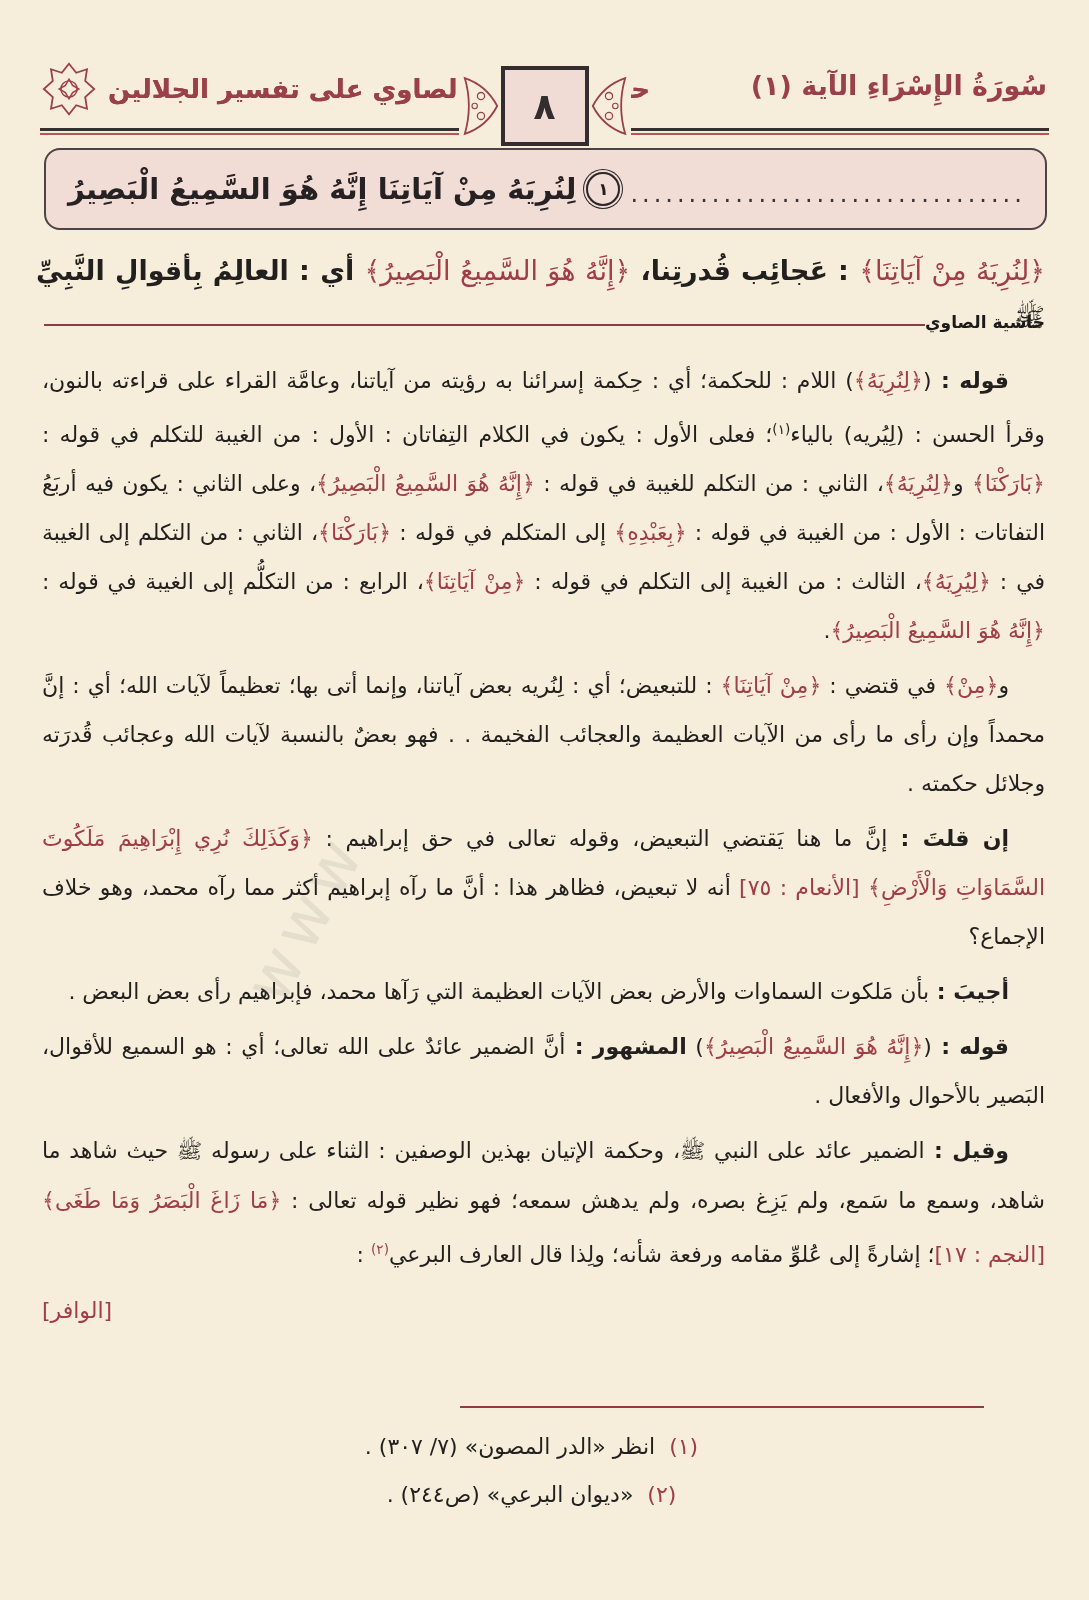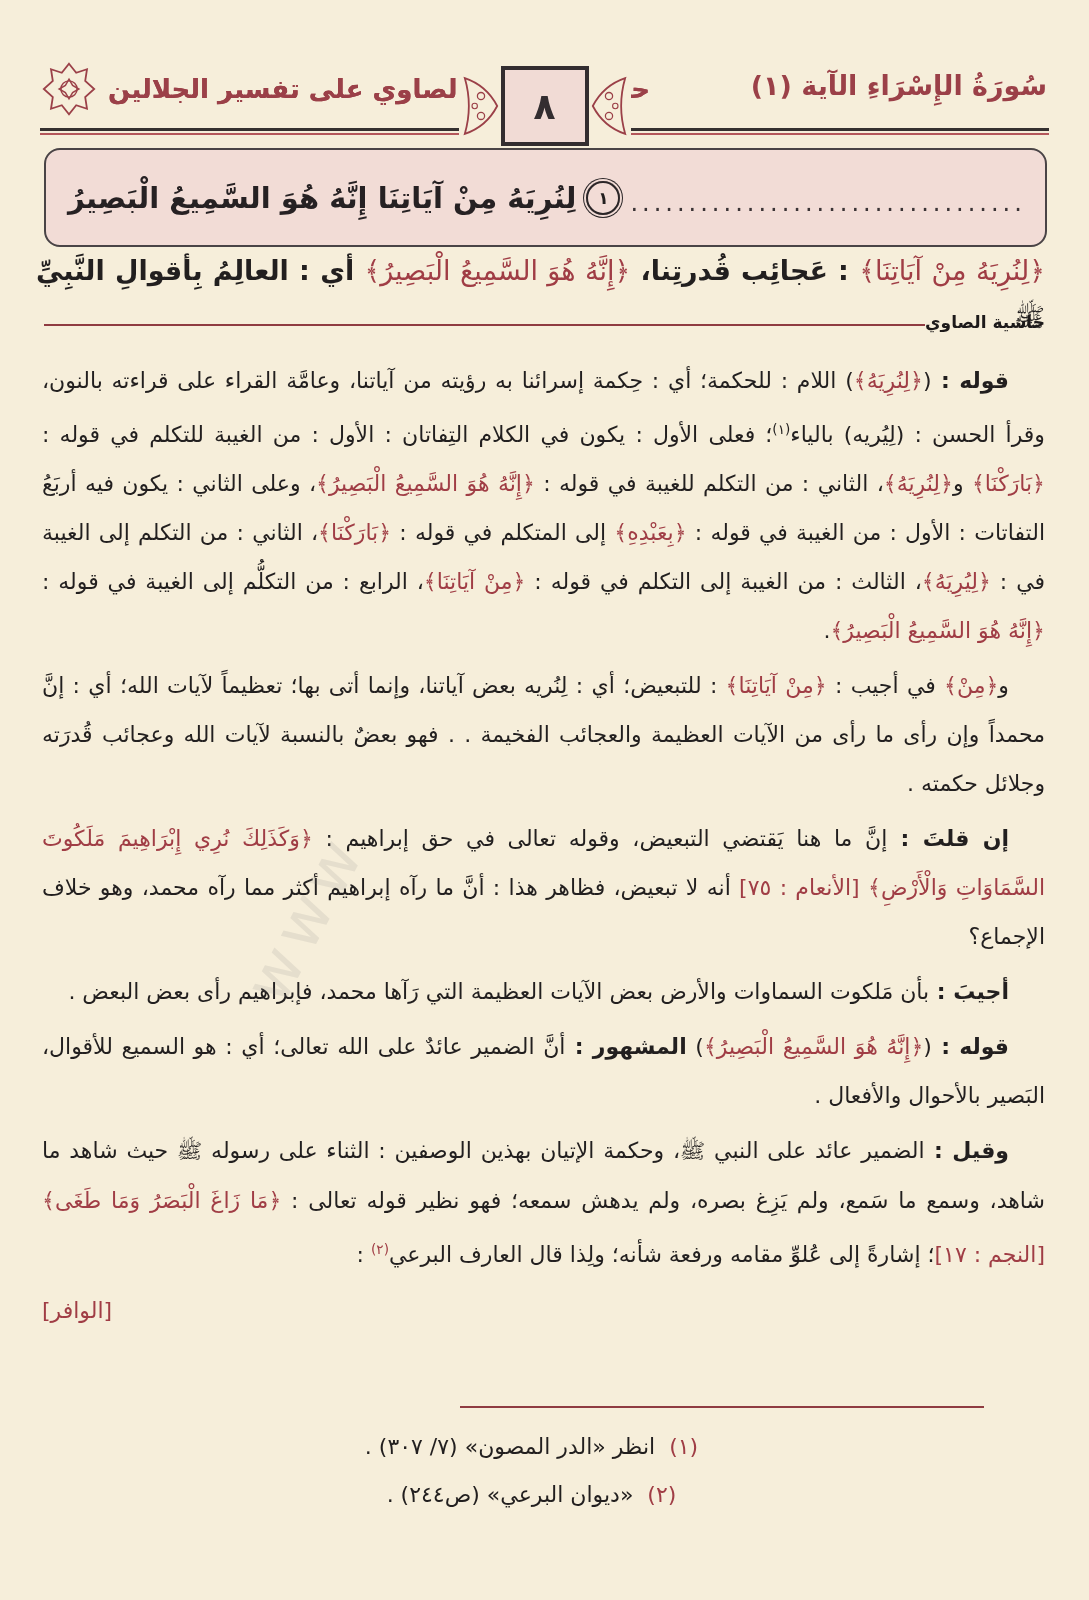--- a/index.html
+++ b/index.html
@@ -32,21 +32,21 @@
   }
   .page-number-box {
     width:88px; height:80px; background:#f1dbd5; border:4px solid #332d30;
     display:flex; align-items:center; justify-content:center;
     font-size:36px; font-weight:bold; color:#332d30;
   }
   .side-ornament { flex:0 0 auto; }
   .side-ornament.mirror { transform:scaleX(-1); }
   
   .verse-box {
-    position:absolute; top:148px; left:44px; right:42px; height:99px;
+    position:absolute; top:148px; left:44px; right:42px; height:82px;
     background:#f2dcd6; border:2px solid #4a4446; border-radius:16px;
     display:flex; flex-direction:row-reverse; align-items:center;
     padding:0 22px; direction:rtl;
   }
   .verse-text { font-size:29px; font-weight:bold; color:#262123; white-space:nowrap; }
   .ayah-marker {
     display:inline-flex; align-items:center; justify-content:center;
     width:34px; height:34px; border:2px solid #2b2628; border-radius:50%;
     box-shadow:0 0 0 2px #f2dcd6, 0 0 0 3px #2b2628;
     font-size:17px; font-weight:bold; margin:0 10px; flex:0 0 auto;
@@ -152,21 +152,21 @@
 
   <div class="intro-line"><span class="seg-r">﴿لِنُرِيَهُ مِنْ آيَاتِنَا﴾</span><span class="seg-b"> : </span><span class="seg-b">عَجائِب قُدرتِنا، </span><span class="seg-r">﴿إِنَّهُ هُوَ السَّمِيعُ الْبَصِيرُ﴾</span><span class="seg-b"> أي : العالِمُ بِأقوالِ النَّبِيِّ </span><span class="saw-mark">ﷺ</span></div>
 
   <div class="section-heading">
     <span class="title">حاشية الصاوي</span>
     <div class="lead-line"></div>
   </div>
 
   <div class="body-text">
       <p><span class="seg-b">قوله : </span><span class="">(</span><span class="seg-r">﴿لِنُرِيَهُ﴾</span><span class="">) </span><span class="">اللام : للحكمة؛ أي : حِكمة إسرائنا به رؤيته من آياتنا، وعامَّة القراء على قراءته بالنون، وقرأ الحسن : (لِيُريه) بالياء</span><span class="seg-sup">(١)</span><span class="">؛ فعلى الأول : يكون في الكلام التِفاتان : الأول : من الغيبة للتكلم في قوله : </span><span class="seg-r">﴿بَارَكْنَا﴾</span><span class=""> و</span><span class="seg-r">﴿لِنُرِيَهُ﴾</span><span class="">، الثاني : من التكلم للغيبة في قوله : </span><span class="seg-r">﴿إِنَّهُ هُوَ السَّمِيعُ الْبَصِيرُ﴾</span><span class="">، وعلى الثاني : يكون فيه أربَعُ التفاتات : الأول : من الغيبة في قوله : </span><span class="seg-r">﴿بِعَبْدِهِ﴾</span><span class=""> إلى المتكلم في قوله : </span><span class="seg-r">﴿بَارَكْنَا﴾</span><span class="">، الثاني : من التكلم إلى الغيبة في : </span><span class="seg-r">﴿لِيُرِيَهُ﴾</span><span class="">، الثالث : من الغيبة إلى التكلم في قوله : </span><span class="seg-r">﴿مِنْ آيَاتِنَا﴾</span><span class="">، الرابع : من التكلُّم إلى الغيبة في قوله : </span><span class="seg-r">﴿إِنَّهُ هُوَ السَّمِيعُ الْبَصِيرُ﴾</span><span class="">.</span></p>
-      <p><span class="">و</span><span class="seg-r">﴿مِنْ﴾</span><span class=""> في أجيب : </span><span class="seg-r">﴿مِنْ آيَاتِنَا﴾</span><span class=""> : للتبعيض؛ أي : لِنُريه بعض آياتنا، وإنما أتى بها؛ تعظيماً لآيات الله؛ أي : إنَّ محمداً وإن رأى ما رأى من الآيات العظيمة والعجائب الفخيمة . . فهو بعضٌ بالنسبة لآيات الله وعجائب قُدرَته وجلائل حكمته .</span></p>
+      <p><span class="">و</span><span class="seg-r">﴿مِنْ﴾</span><span class=""> في قتضي : </span><span class="seg-r">﴿مِنْ آيَاتِنَا﴾</span><span class=""> : للتبعيض؛ أي : لِنُريه بعض آياتنا، وإنما أتى بها؛ تعظيماً لآيات الله؛ أي : إنَّ محمداً وإن رأى ما رأى من الآيات العظيمة والعجائب الفخيمة . . فهو بعضٌ بالنسبة لآيات الله وعجائب قُدرَته وجلائل حكمته .</span></p>
       <p><span class="seg-b">إن قلتَ : </span><span class="">إنَّ ما هنا يَقتضي التبعيض، وقوله تعالى في حق إبراهيم : </span><span class="seg-r">﴿وَكَذَلِكَ نُرِي إِبْرَاهِيمَ مَلَكُوتَ السَّمَاوَاتِ وَالْأَرْضِ﴾</span><span class="seg-r"> [الأنعام : ٧٥] </span><span class="">أنه لا تبعيض، فظاهر هذا : أنَّ ما رآه إبراهيم أكثر مما رآه محمد، وهو خلاف الإجماع؟</span></p>
       <p><span class="seg-b">أجيبَ : </span><span class="">بأن مَلكوت السماوات والأرض بعض الآيات العظيمة التي رَآها محمد، فإبراهيم رأى بعض البعض .</span></p>
       <p><span class="seg-b">قوله : </span><span class="">(</span><span class="seg-r">﴿إِنَّهُ هُوَ السَّمِيعُ الْبَصِيرُ﴾</span><span class="">) </span><span class="seg-b">المشهور : </span><span class="">أنَّ الضمير عائدٌ على الله تعالى؛ أي : هو السميع للأقوال، البَصير بالأحوال والأفعال .</span></p>
       <p><span class="seg-b">وقيل : </span><span class="">الضمير عائد على النبي </span><span class="saw-mark">ﷺ</span><span class="">، وحكمة الإتيان بهذين الوصفين : الثناء على رسوله </span><span class="saw-mark">ﷺ</span><span class=""> حيث شاهد ما شاهد، وسمع ما سَمع، ولم يَزِغ بصره، ولم يدهش سمعه؛ فهو نظير قوله تعالى : </span><span class="seg-r">﴿مَا زَاغَ الْبَصَرُ وَمَا طَغَى﴾</span><span class="seg-r"> [النجم : ١٧]</span><span class="">؛ إشارةً إلى عُلوِّ مقامه ورفعة شأنه؛ ولِذا قال العارف البرعي</span><span class="seg-sup seg-r">(٢)</span><span class=""> :</span></p>
       <p class="align-left"><span class="seg-r">[الوافر]</span></p>
     </div>
 
   <div class="footnote-sep"></div>
   <div class="footnotes">
       <div class="fn"><span class="fn-num">(١)</span><span>انظر «الدر المصون» (٧/ ٣٠٧) .</span></div>

